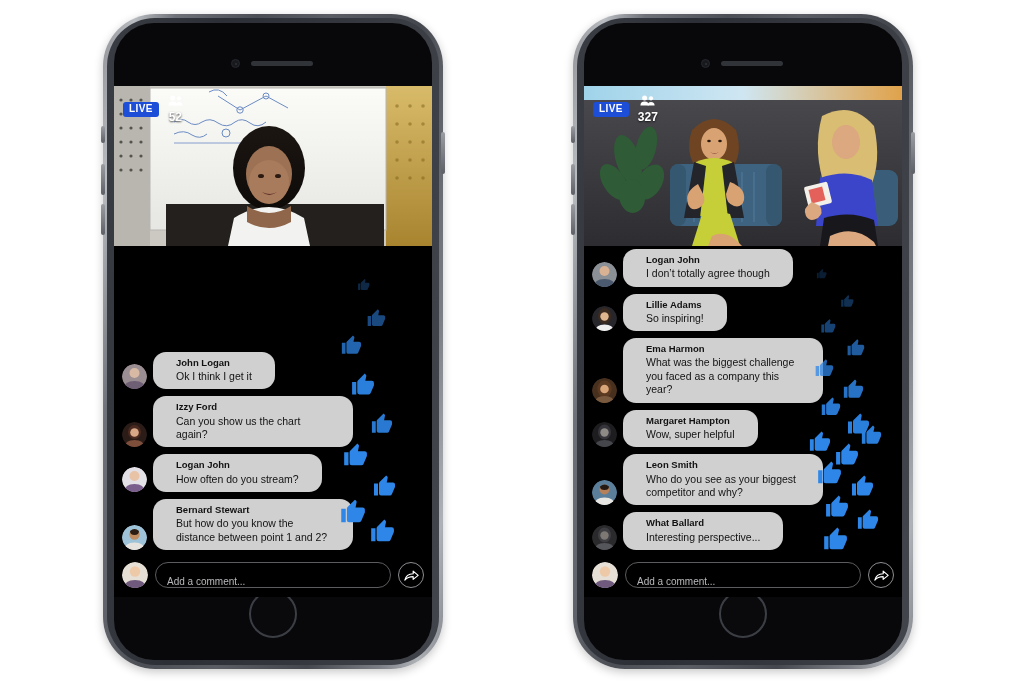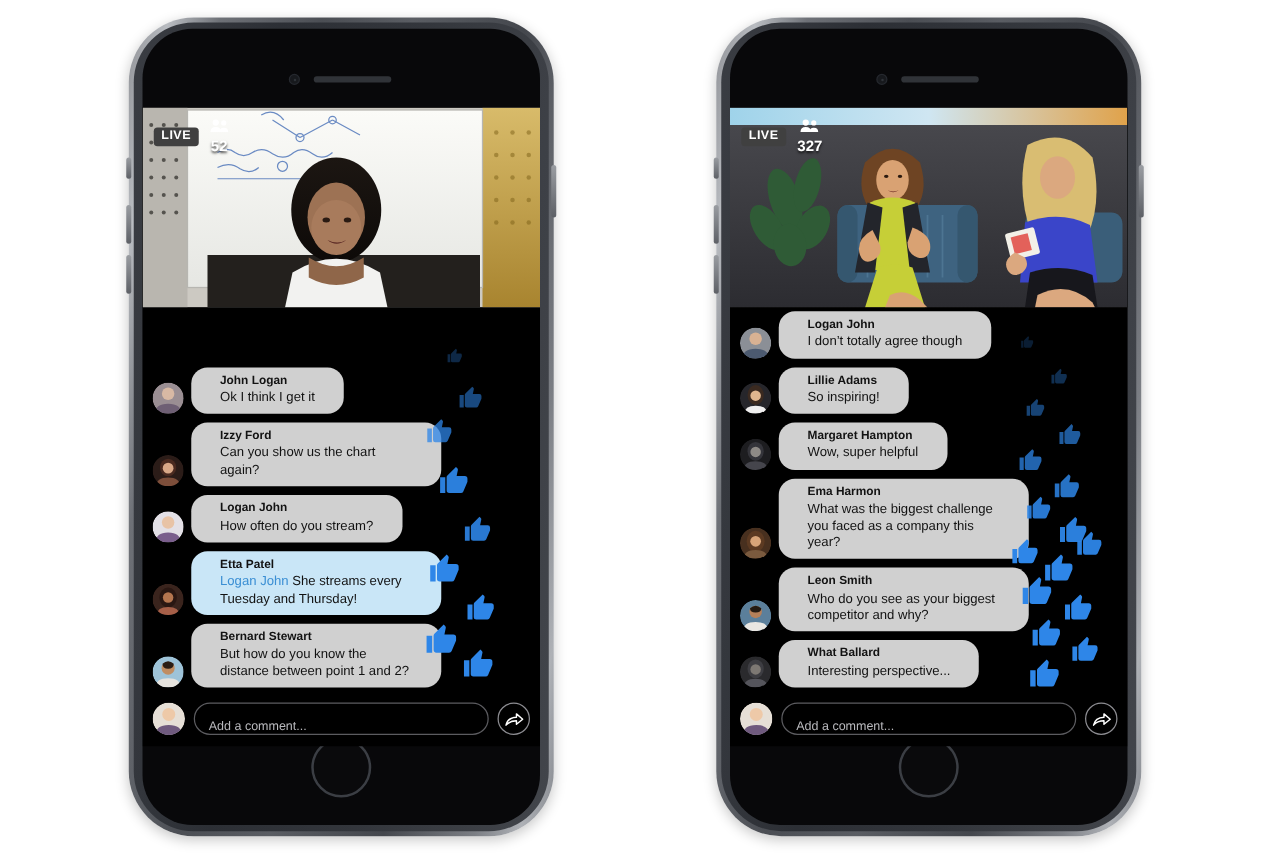--- a/index.html
+++ b/index.html
@@ -69,21 +69,21 @@
 
   
   .video { position: relative; width: 100%; height: 160px; overflow: hidden; background: #111; }
   .video-art { position: absolute; inset: 0; }
 
   .live-row {
     position: absolute; top: 9px; left: 9px;
     display: flex; align-items: center; gap: 9px; z-index: 5;
   }
   .live-badge {
-    background: #404040; color: #fff;
+    background: #1d4ed8; color: #fff;
     font-size: 10px; font-weight: bold; letter-spacing: .4px;
     padding: 2px 6px 3px; border-radius: 3px; line-height: 1;
   }
   .viewers { display: flex; align-items: center; gap: 4px; color:#fff;
              font-size: 12px; font-weight: bold;
              text-shadow: 0 1px 2px rgba(0,0,0,.7); flex-direction: column; }
   .viewers svg { display: block; }
 
   
   .chat {
@@ -310,35 +310,20 @@
                   <circle cx="12.5" cy="9" r="5" fill="#e8c3a6"></circle>
                   <path d="M2.5 25 q0-8 10-8t10 8z" fill="#7a5e8c"></path>
                 </svg>
             </div>
             <div class="bubble">
               <span class="who">Logan John</span>
               <span>How often do you stream?</span>
             </div>
           </div>
 
-          <div class="msg">
-            <div class="avatar">
-              <svg viewBox="0 0 25 25" width="25" height="25">
-                  <circle cx="12.5" cy="12.5" r="12.5" fill="#3a241d"></circle>
-                  <ellipse cx="12.5" cy="11" rx="7" ry="8" fill="#2a1712"></ellipse>
-                  <circle cx="12.5" cy="11" r="4.2" fill="#b5764f"></circle>
-                  <path d="M3.5 25 q0-6.5 9-6.5T21.5 25z" fill="#a65f48"></path>
-                </svg>
-            </div>
-            <div class="bubble highlight">
-              <span class="who">Etta Patel</span>
-              <span class="mention">Logan John</span>
-              <span>She streams every Tuesday and Thursday!</span>
-            </div>
-          </div>
 
           <div class="msg">
             <div class="avatar">
               <svg viewBox="0 0 25 25" width="25" height="25">
                   <circle cx="12.5" cy="12.5" r="12.5" fill="#9ec3d8"></circle>
                   <circle cx="12.5" cy="9.5" r="5.2" fill="#c08d62"></circle>
                   <path d="M8 6 q4.5-4 9 0 q0 4-4.5 4T8 6z" fill="#2b1d14"></path>
                   <path d="M2.5 25 q0-7.5 10-7.5T22.5 25z" fill="#e6e3de"></path>
                 </svg>
             </div>
@@ -540,44 +525,44 @@
             </div>
             <div class="bubble">
               <span class="who">Lillie Adams</span>
               <span>So inspiring!</span>
             </div>
           </div>
 
           <div class="msg">
             <div class="avatar">
               <svg viewBox="0 0 25 25" width="25" height="25">
+                  <circle cx="12.5" cy="12.5" r="12.5" fill="#48301f"></circle>
+                  <ellipse cx="12.5" cy="11" rx="7.2" ry="8.5" fill="#5c3a22"></ellipse>
+                  <circle cx="12.5" cy="11" r="4.3" fill="#d8a478"></circle>
+                  <path d="M3 25 q0-7 9.5-7T22 25z" fill="#7a5a3e"></path>
+                </svg>
+            </div>
+            <div class="bubble">
+              <span class="who">Ema Harmon</span>
+              <span>What was the biggest challenge you faced as a company this year?</span>
+            </div>
+          </div>
+
+          <div class="msg">
+            <div class="avatar">
+              <svg viewBox="0 0 25 25" width="25" height="25">
                   <circle cx="12.5" cy="12.5" r="12.5" fill="#1d1d20"></circle>
                   <ellipse cx="12.5" cy="10" rx="6.5" ry="7.5" fill="#34343a"></ellipse>
                   <circle cx="12.5" cy="10.5" r="4.2" fill="#8e8a86"></circle>
                   <path d="M3 25 q0-7 9.5-7T22 25z" fill="#45454c"></path>
                 </svg>
             </div>
             <div class="bubble">
               <span class="who">Margaret Hampton</span>
               <span>Wow, super helpful</span>
-            </div>
-          </div>
-
-          <div class="msg">
-            <div class="avatar">
-              <svg viewBox="0 0 25 25" width="25" height="25">
-                  <circle cx="12.5" cy="12.5" r="12.5" fill="#48301f"></circle>
-                  <ellipse cx="12.5" cy="11" rx="7.2" ry="8.5" fill="#5c3a22"></ellipse>
-                  <circle cx="12.5" cy="11" r="4.3" fill="#d8a478"></circle>
-                  <path d="M3 25 q0-7 9.5-7T22 25z" fill="#7a5a3e"></path>
-                </svg>
-            </div>
-            <div class="bubble">
-              <span class="who">Ema Harmon</span>
-              <span>What was the biggest challenge you faced as a company this year?</span>
             </div>
           </div>
 
           <div class="msg">
             <div class="avatar">
               <svg viewBox="0 0 25 25" width="25" height="25">
                   <circle cx="12.5" cy="12.5" r="12.5" fill="#5b7f9b"></circle>
                   <circle cx="12.5" cy="9.5" r="5" fill="#b5805a"></circle>
                   <path d="M8 6.5 q4.5-4 9 0 q0 3.5-4.5 3.5T8 6.5z" fill="#241a13"></path>
                   <path d="M2.5 25 q0-7.5 10-7.5T22.5 25z" fill="#e8e6e2"></path>

